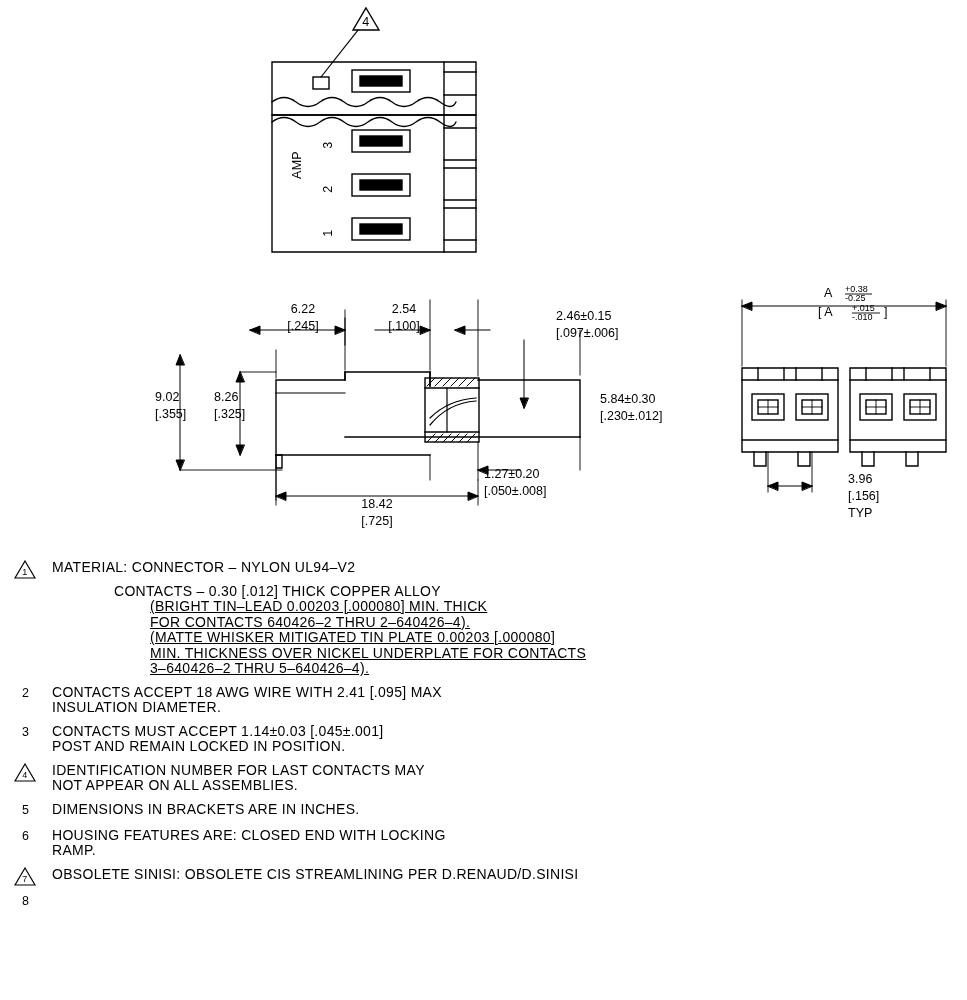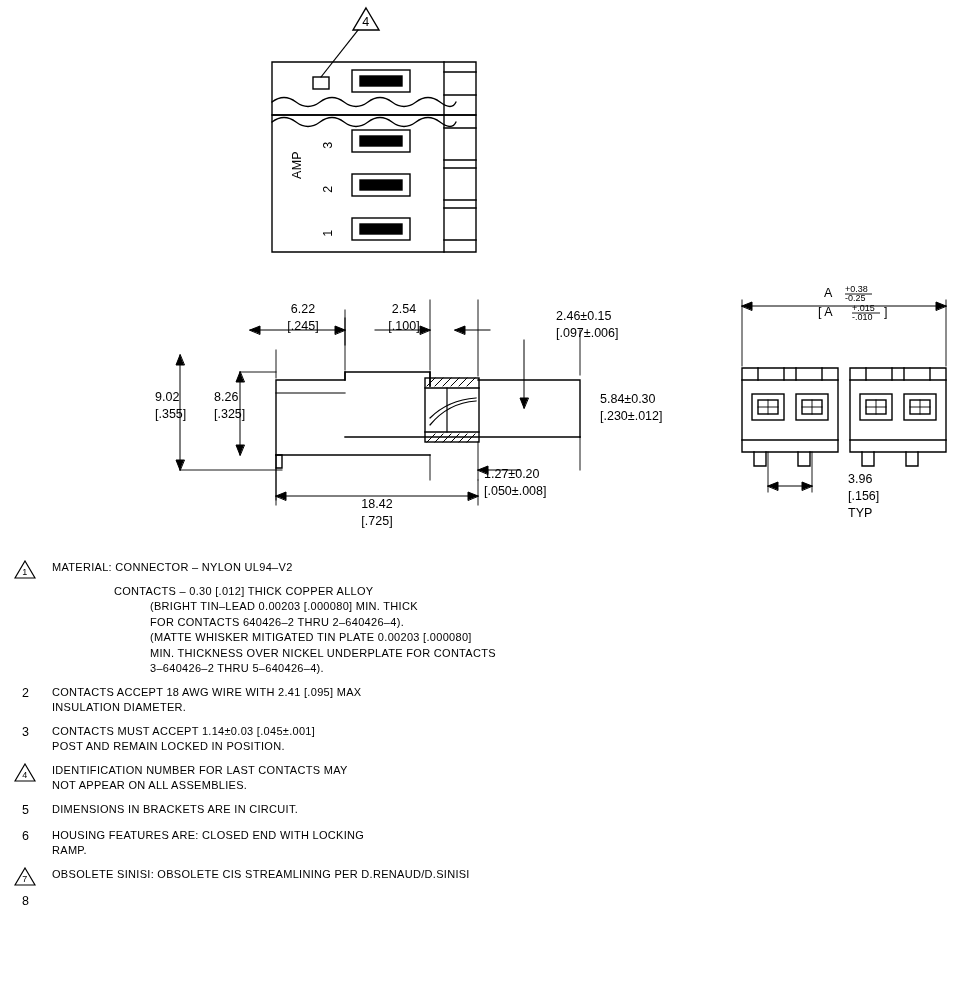--- a/index.html
+++ b/index.html
@@ -56,28 +56,28 @@
   }
   .tri {
     position: absolute;
     left: 6px;
     top: 0px;
     width: 22px;
     height: 19px;
   }
   .tri svg { display: block; }
   .note-body {
-    font-size: 11px;
+    font-size: 14px;
     line-height: 15.5px;
     letter-spacing: 0.3px;
     white-space: pre;
     font-family: "Liberation Sans", sans-serif;
   }
   .note-body .indent1 { display: block; padding-left: 62px; margin-top: 8px; }
-  .note-body .indent2 { display: block; padding-left: 98px; }
+  .note-body .indent2 { display: block; padding-left: 98px; text-decoration: underline; }
 
   
   .dimtext {
     font-family: "Liberation Sans", sans-serif;
     font-size: 12.5px;
     letter-spacing: 0.3px;
   }
 </style>
 </head>
 <body>
@@ -373,21 +373,21 @@
               <text x="11" y="15" font-size="9" text-anchor="middle" font-family="Liberation Sans, sans-serif" fill="#000">4</text>
             </svg>
         </span>
       </div>
       <div class="note-body">IDENTIFICATION NUMBER FOR LAST CONTACTS MAY
 NOT APPEAR ON ALL ASSEMBLIES.</div>
     </div>
 
     <div class="note-row">
       <div class="note-num plain">5</div>
-      <div class="note-body">DIMENSIONS IN BRACKETS ARE IN CIRCUIT.</div>
+      <div class="note-body">DIMENSIONS IN BRACKETS ARE IN INCHES.</div>
     </div>
 
     <div class="note-row">
       <div class="note-num plain">6</div>
       <div class="note-body">HOUSING FEATURES ARE: CLOSED END WITH LOCKING
 RAMP.</div>
     </div>
 
     <div class="note-row">
       <div class="note-num">

